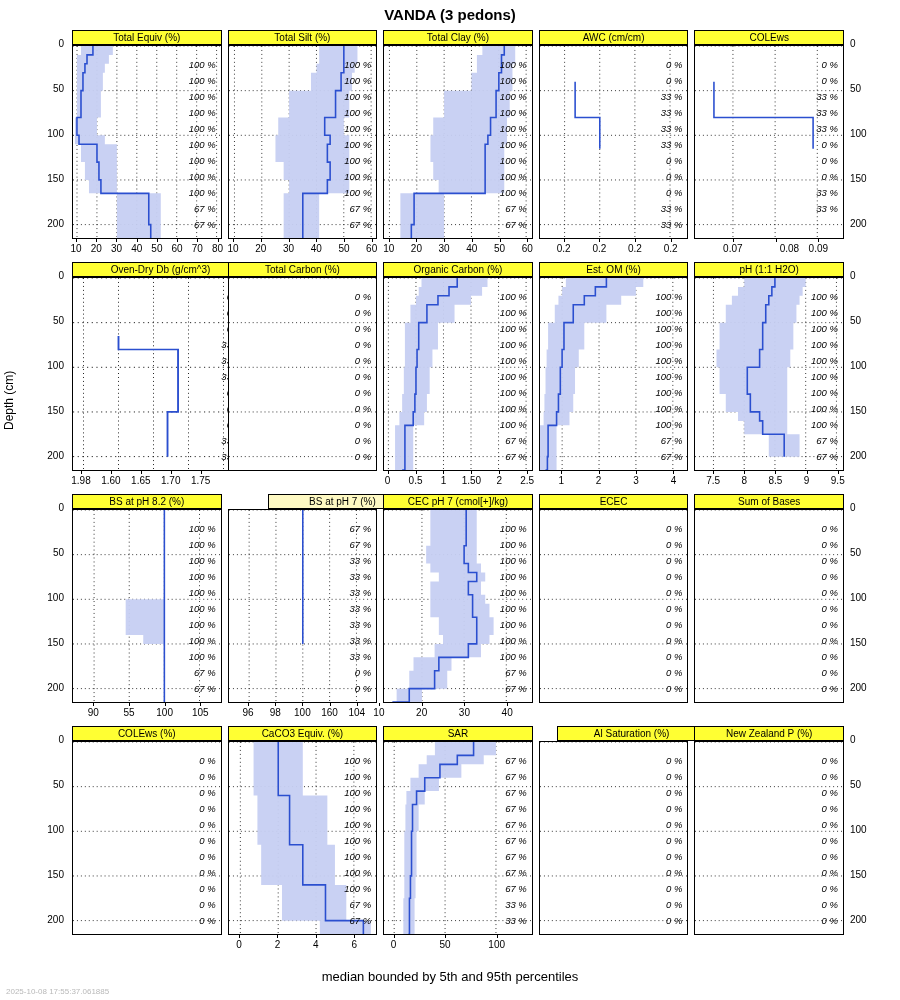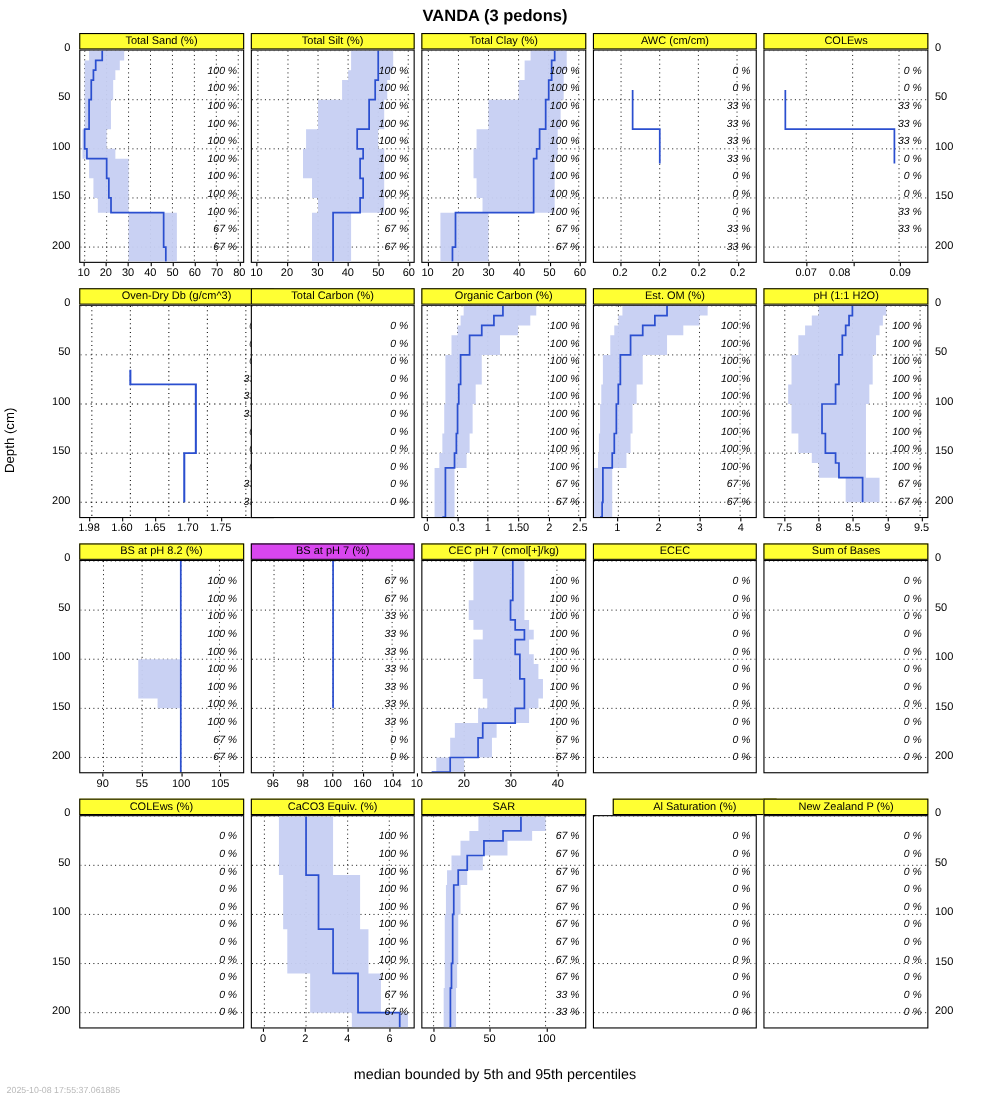--- a/index.html
+++ b/index.html
@@ -58,21 +58,21 @@
   .axis-y span{position:absolute;white-space:nowrap;}
   .tickmark{position:absolute;background:#000;}
 </style>
 </head>
 <body>
 
 <div id="title">VANDA (3 pedons)</div>
 <div id="ylabel">Depth (cm)</div>
 <div id="chart-area">
     <div class="panel" style="left: 72px; top: 30px; width: 149.6px; height: 209px;">
-      <div class="strip" style="background: rgb(255, 255, 51);">Total Sand (%)</div>
+      <div class="strip" style="background: rgb(255, 255, 51);">Total Equiv (%)</div>
       <div class="plot" style="height: 194px;">
         <svg viewBox="0 0 149.6 194" preserveAspectRatio="none">
           <line x1="4.043243243243244" x2="4.043243243243244" y1="0" y2="194" stroke="#000" stroke-width="0.8" stroke-dasharray="1,3"></line>
           <line x1="24.25945945945946" x2="24.25945945945946" y1="0" y2="194" stroke="#000" stroke-width="0.8" stroke-dasharray="1,3"></line>
           <line x1="44.475675675675674" x2="44.475675675675674" y1="0" y2="194" stroke="#000" stroke-width="0.8" stroke-dasharray="1,3"></line>
           <line x1="64.6918918918919" x2="64.6918918918919" y1="0" y2="194" stroke="#000" stroke-width="0.8" stroke-dasharray="1,3"></line>
           <line x1="84.9081081081081" x2="84.9081081081081" y1="0" y2="194" stroke="#000" stroke-width="0.8" stroke-dasharray="1,3"></line>
           <line x1="105.12432432432432" x2="105.12432432432432" y1="0" y2="194" stroke="#000" stroke-width="0.8" stroke-dasharray="1,3"></line>
           <line x1="125.34054054054053" x2="125.34054054054053" y1="0" y2="194" stroke="#000" stroke-width="0.8" stroke-dasharray="1,3"></line>
           <line x1="145.55675675675676" x2="145.55675675675676" y1="0" y2="194" stroke="#000" stroke-width="0.8" stroke-dasharray="1,3"></line>
@@ -275,21 +275,21 @@
         <div style="top: 94px;">0 %</div>
         <div style="top: 110px;">0 %</div>
         <div style="top: 126px;">0 %</div>
         <div style="top: 142px;">33 %</div>
         <div style="top: 158px;">33 %</div>
       </div>
     </div>
     <div class="axis-x" style="left: 694.4px; top: 243px; width: 149.6px; height: 14px;">
       <span style="left: 38.4686px;">0.07</span>
       <div class="tickmark" style="left: 38.4686px; top: -4px; width: 1px; height: 3px;"></div>
-      <span style="left: 69px;">0.08</span>
+      <span style="left: 95px;">0.08</span>
       <div class="tickmark" style="left: 81.2114px; top: -4px; width: 1px; height: 3px;"></div>
       <span style="left: 123.954px;">0.09</span>
       <div class="tickmark" style="left: 123.954px; top: -4px; width: 1px; height: 3px;"></div>
     </div>
     <div class="panel" style="left: 72px; top: 262px; width: 177px; height: 209px;">
       <div class="strip" style="background: rgb(255, 255, 51);">Oven-Dry Db (g/cm^3)</div>
       <div class="plot" style="height: 194px;">
         <svg viewBox="0 0 149.6 194" preserveAspectRatio="none">
           <line x1="8.976000000000074" x2="8.976000000000074" y1="0" y2="194" stroke="#000" stroke-width="0.8" stroke-dasharray="1,3"></line>
           <line x1="38.8960000000001" x2="38.8960000000001" y1="0" y2="194" stroke="#000" stroke-width="0.8" stroke-dasharray="1,3"></line>
@@ -385,21 +385,21 @@
         <div style="top: 110px;">100 %</div>
         <div style="top: 126px;">100 %</div>
         <div style="top: 142px;">100 %</div>
         <div style="top: 158px;">67 %</div>
         <div style="top: 174px;">67 %</div>
       </div>
     </div>
     <div class="axis-x" style="left: 383.2px; top: 475px; width: 149.6px; height: 14px;">
       <span style="left: 4.46567px;">0</span>
       <div class="tickmark" style="left: 4.46567px; top: -4px; width: 1px; height: 3px;"></div>
-      <span style="left: 32.3761px;">0.3</span>
+      <span style="left: 32.3761px;">0.5</span>
       <div class="tickmark" style="left: 32.3761px; top: -4px; width: 1px; height: 3px;"></div>
       <span style="left: 60.2866px;">1</span>
       <div class="tickmark" style="left: 60.2866px; top: -4px; width: 1px; height: 3px;"></div>
       <span style="left: 88.197px;">1.50</span>
       <div class="tickmark" style="left: 88.197px; top: -4px; width: 1px; height: 3px;"></div>
       <span style="left: 116.107px;">2</span>
       <div class="tickmark" style="left: 116.107px; top: -4px; width: 1px; height: 3px;"></div>
       <span style="left: 144.018px;">2.5</span>
       <div class="tickmark" style="left: 144.018px; top: -4px; width: 1px; height: 3px;"></div>
     </div>
@@ -523,21 +523,21 @@
       <span style="left: 21.3714px;">90</span>
       <div class="tickmark" style="left: 21.3714px; top: -4px; width: 1px; height: 3px;"></div>
       <span style="left: 56.9905px;">55</span>
       <div class="tickmark" style="left: 56.9905px; top: -4px; width: 1px; height: 3px;"></div>
       <span style="left: 92.6095px;">100</span>
       <div class="tickmark" style="left: 92.6095px; top: -4px; width: 1px; height: 3px;"></div>
       <span style="left: 128.229px;">105</span>
       <div class="tickmark" style="left: 128.229px; top: -4px; width: 1px; height: 3px;"></div>
     </div>
     <div class="panel" style="left: 227.6px; top: 494px; width: 149.6px; height: 209px;">
-      <div class="strip" style="background: #d946ef;">BS at pH 7 (%)</div>
+      <div class="strip" style="background: #fef9c3; margin-left: 40px;">BS at pH 7 (%)</div>
       <div class="plot" style="height: 194px;">
         <svg viewBox="0 0 149.6 194" preserveAspectRatio="none">
           <line x1="20.4" x2="20.4" y1="0" y2="194" stroke="#000" stroke-width="0.8" stroke-dasharray="1,3"></line>
           <line x1="47.599999999999994" x2="47.599999999999994" y1="0" y2="194" stroke="#000" stroke-width="0.8" stroke-dasharray="1,3"></line>
           <line x1="74.8" x2="74.8" y1="0" y2="194" stroke="#000" stroke-width="0.8" stroke-dasharray="1,3"></line>
           <line x1="101.99999999999999" x2="101.99999999999999" y1="0" y2="194" stroke="#000" stroke-width="0.8" stroke-dasharray="1,3"></line>
           <line x1="129.2" x2="129.2" y1="0" y2="194" stroke="#000" stroke-width="0.8" stroke-dasharray="1,3"></line>
           <line y1="0" y2="0" x1="0" x2="149.6" stroke="#000" stroke-width="0.8" stroke-dasharray="1,3"></line>
           <line y1="45.116279069767444" y2="45.116279069767444" x1="0" x2="149.6" stroke="#000" stroke-width="0.8" stroke-dasharray="1,3"></line>
           <line y1="90.23255813953489" y2="90.23255813953489" x1="0" x2="149.6" stroke="#000" stroke-width="0.8" stroke-dasharray="1,3"></line>

